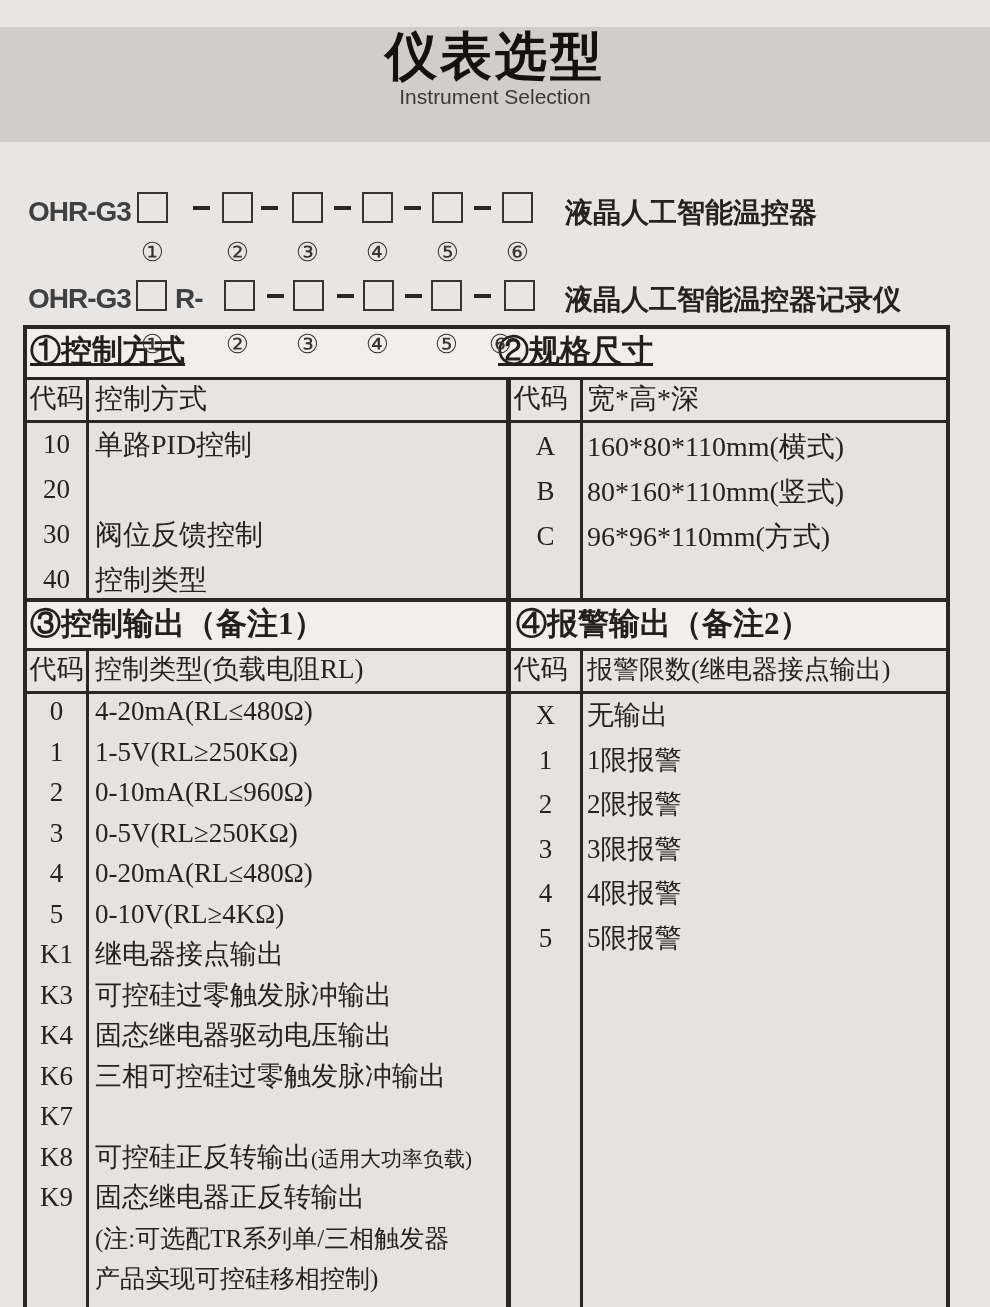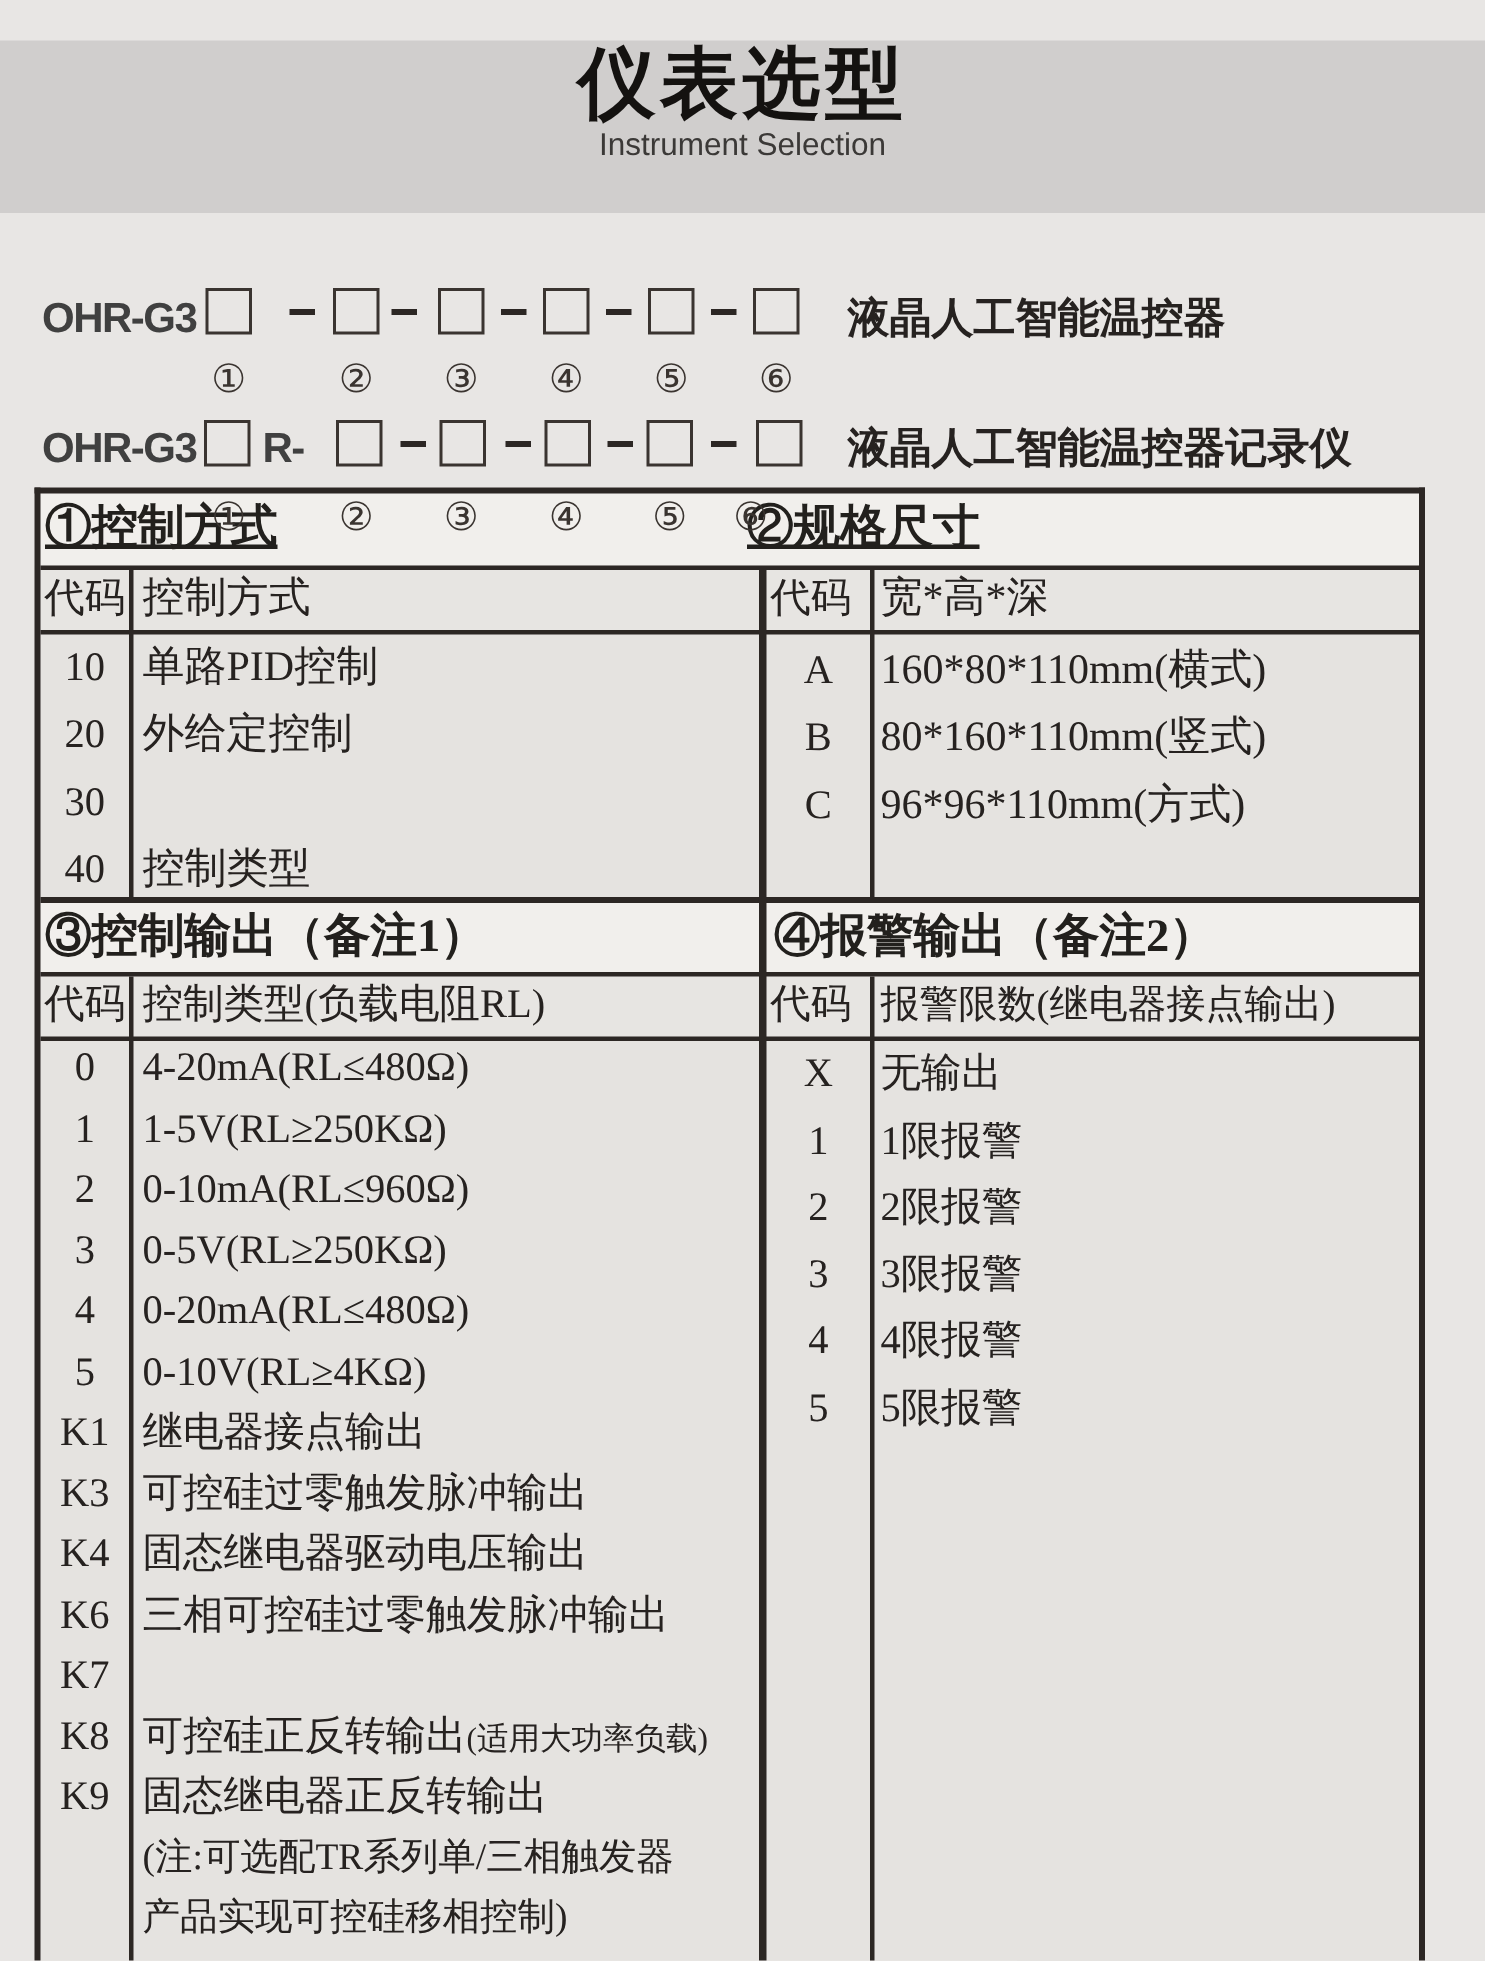--- a/index.html
+++ b/index.html
@@ -146,24 +146,24 @@
   <span class="ttext fs28 lh43" style="left:95px;top:377px;text-align:center;">控制方式</span>
   <span class="ttext hcode lh43" style="left:511px;top:377px;">代码</span>
   <span class="ttext fs28 lh43" style="left:587px;top:377px;">宽*高*深</span>
 
   <div class="trow lh45" style="top:422px;">
     <span class="code">10</span>
     <span class="desc fs28">单路PID控制</span>
   </div>
   <div class="trow lh45" style="top:467px;">
     <span class="code">20</span>
-    <span class="desc fs28">外给定控制</span>
   </div>
   <div class="trow lh45" style="top:512px;">
     <span class="code">30</span>
+    <span class="desc fs28">阀位反馈控制</span>
   </div>
   <div class="trow lh45" style="top:557px;">
     <span class="code">40</span>
     <span class="desc fs28">控制类型</span>
   </div>
 
   <div class="trow lh45" style="top:424px;">
     <span class="code-r">A</span>
     <span class="desc-r fs28">160*80*110mm(横式)</span>
   </div>

